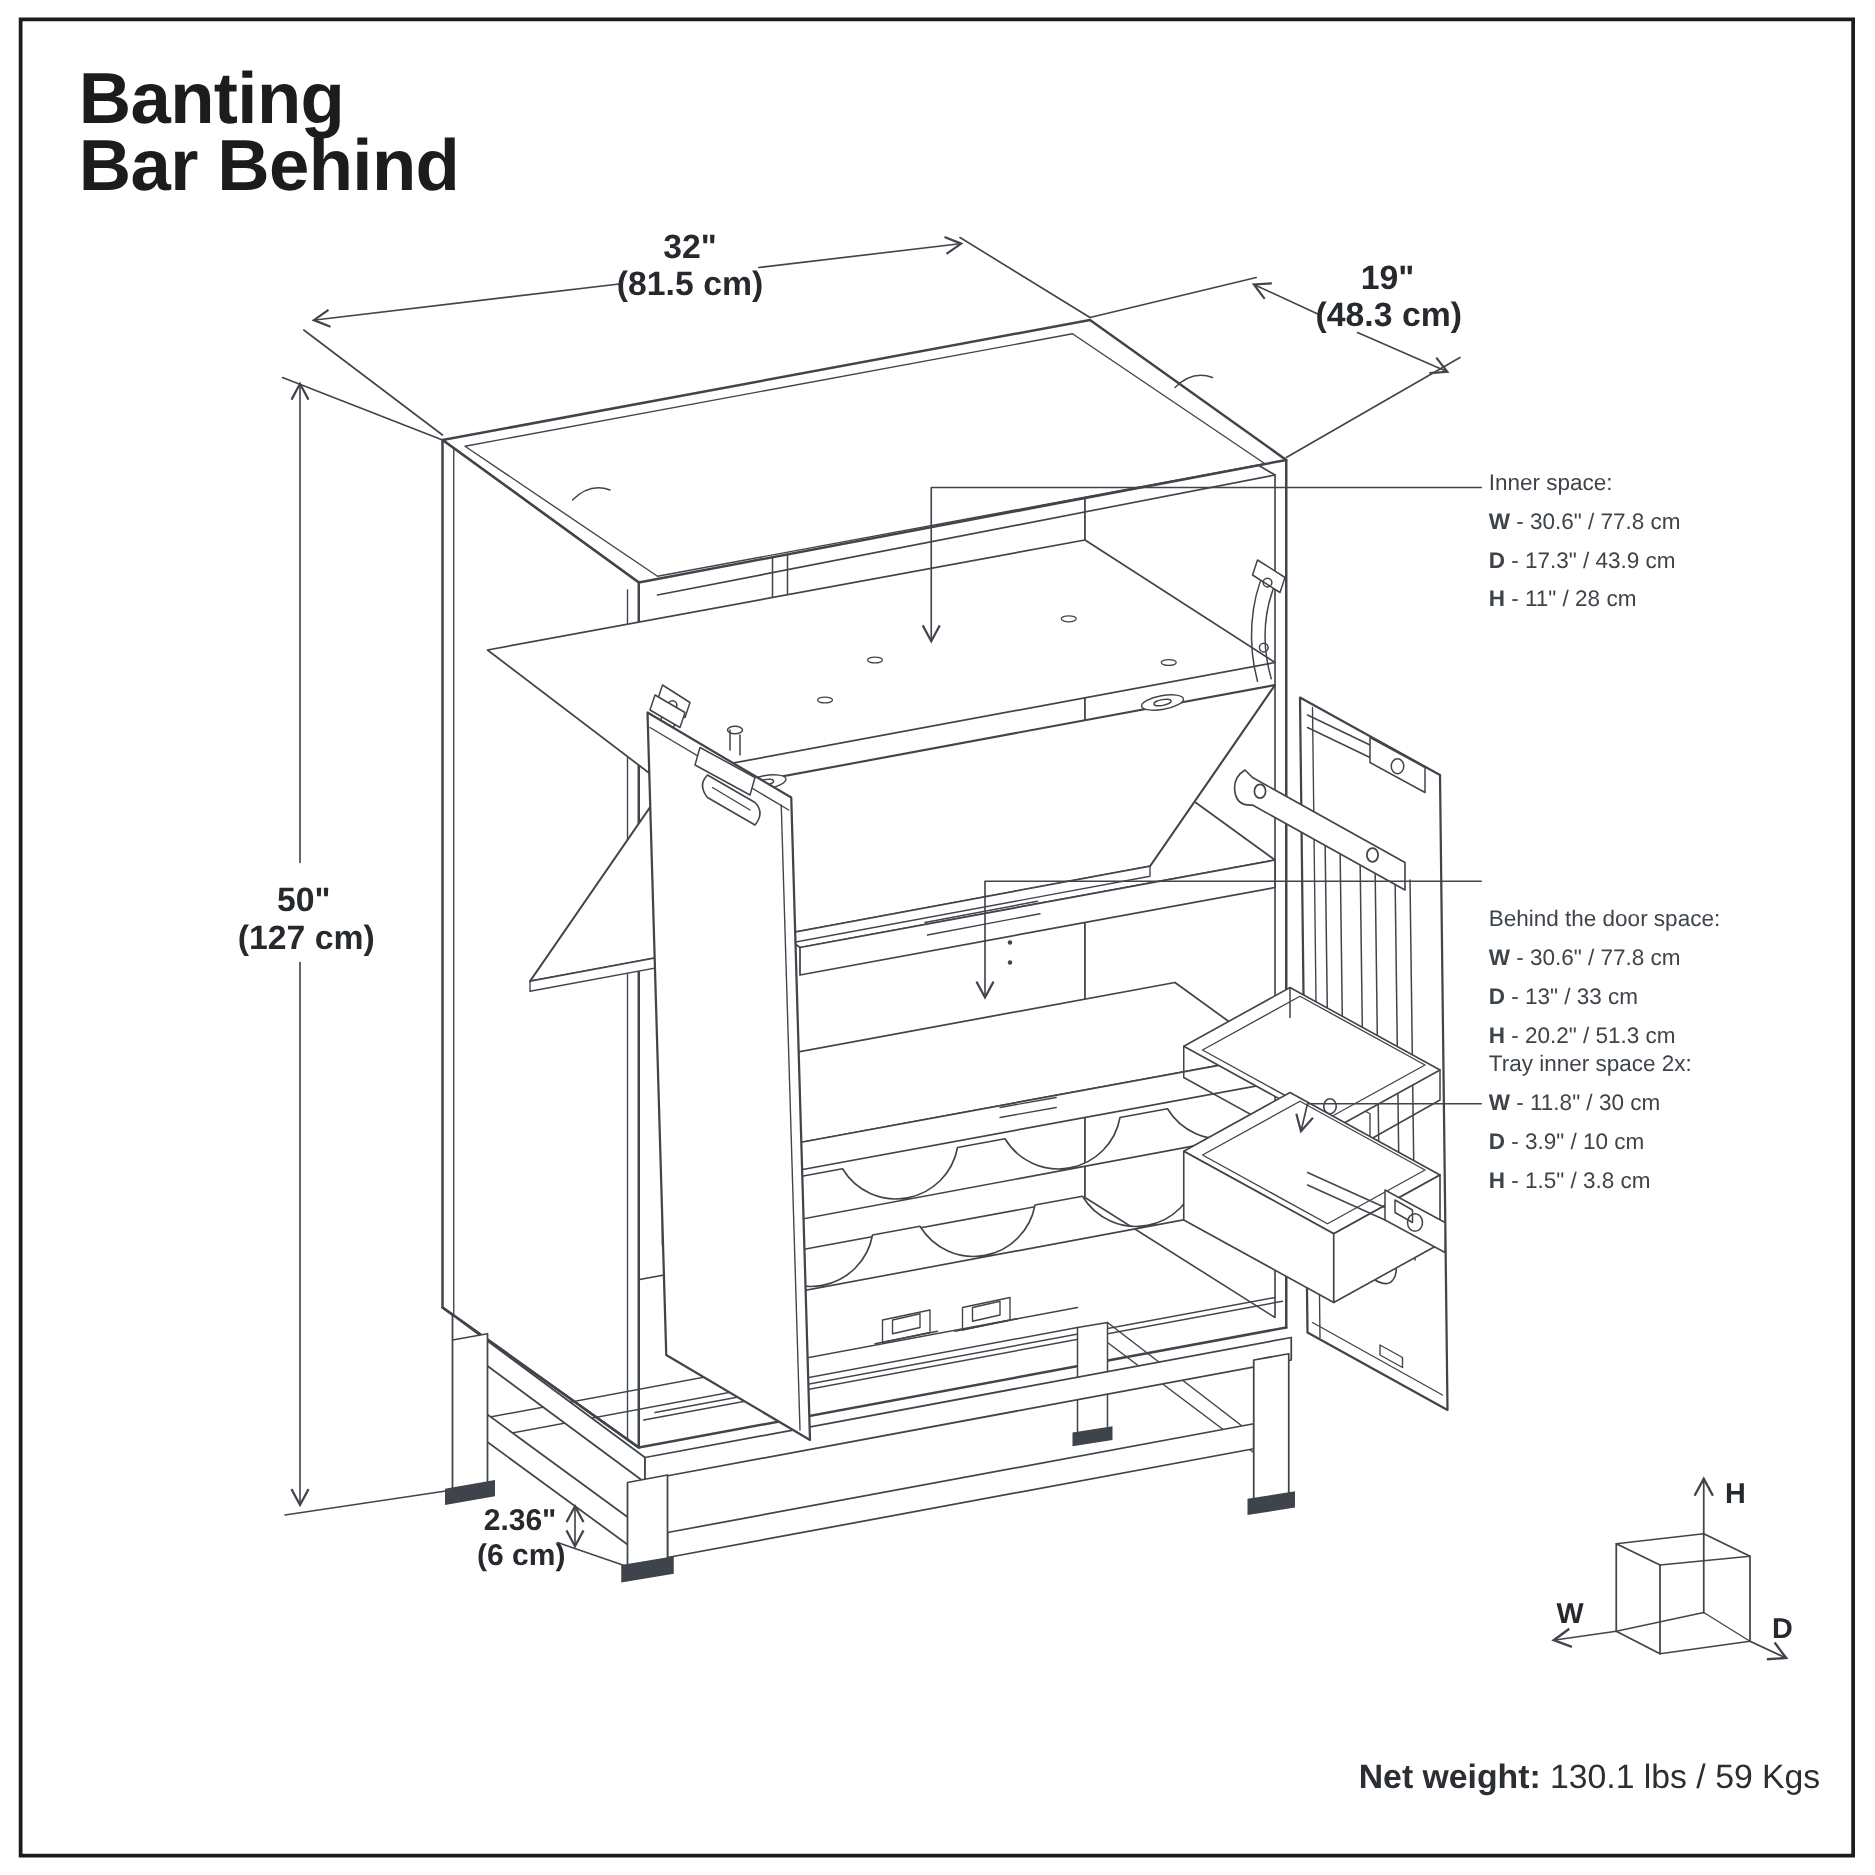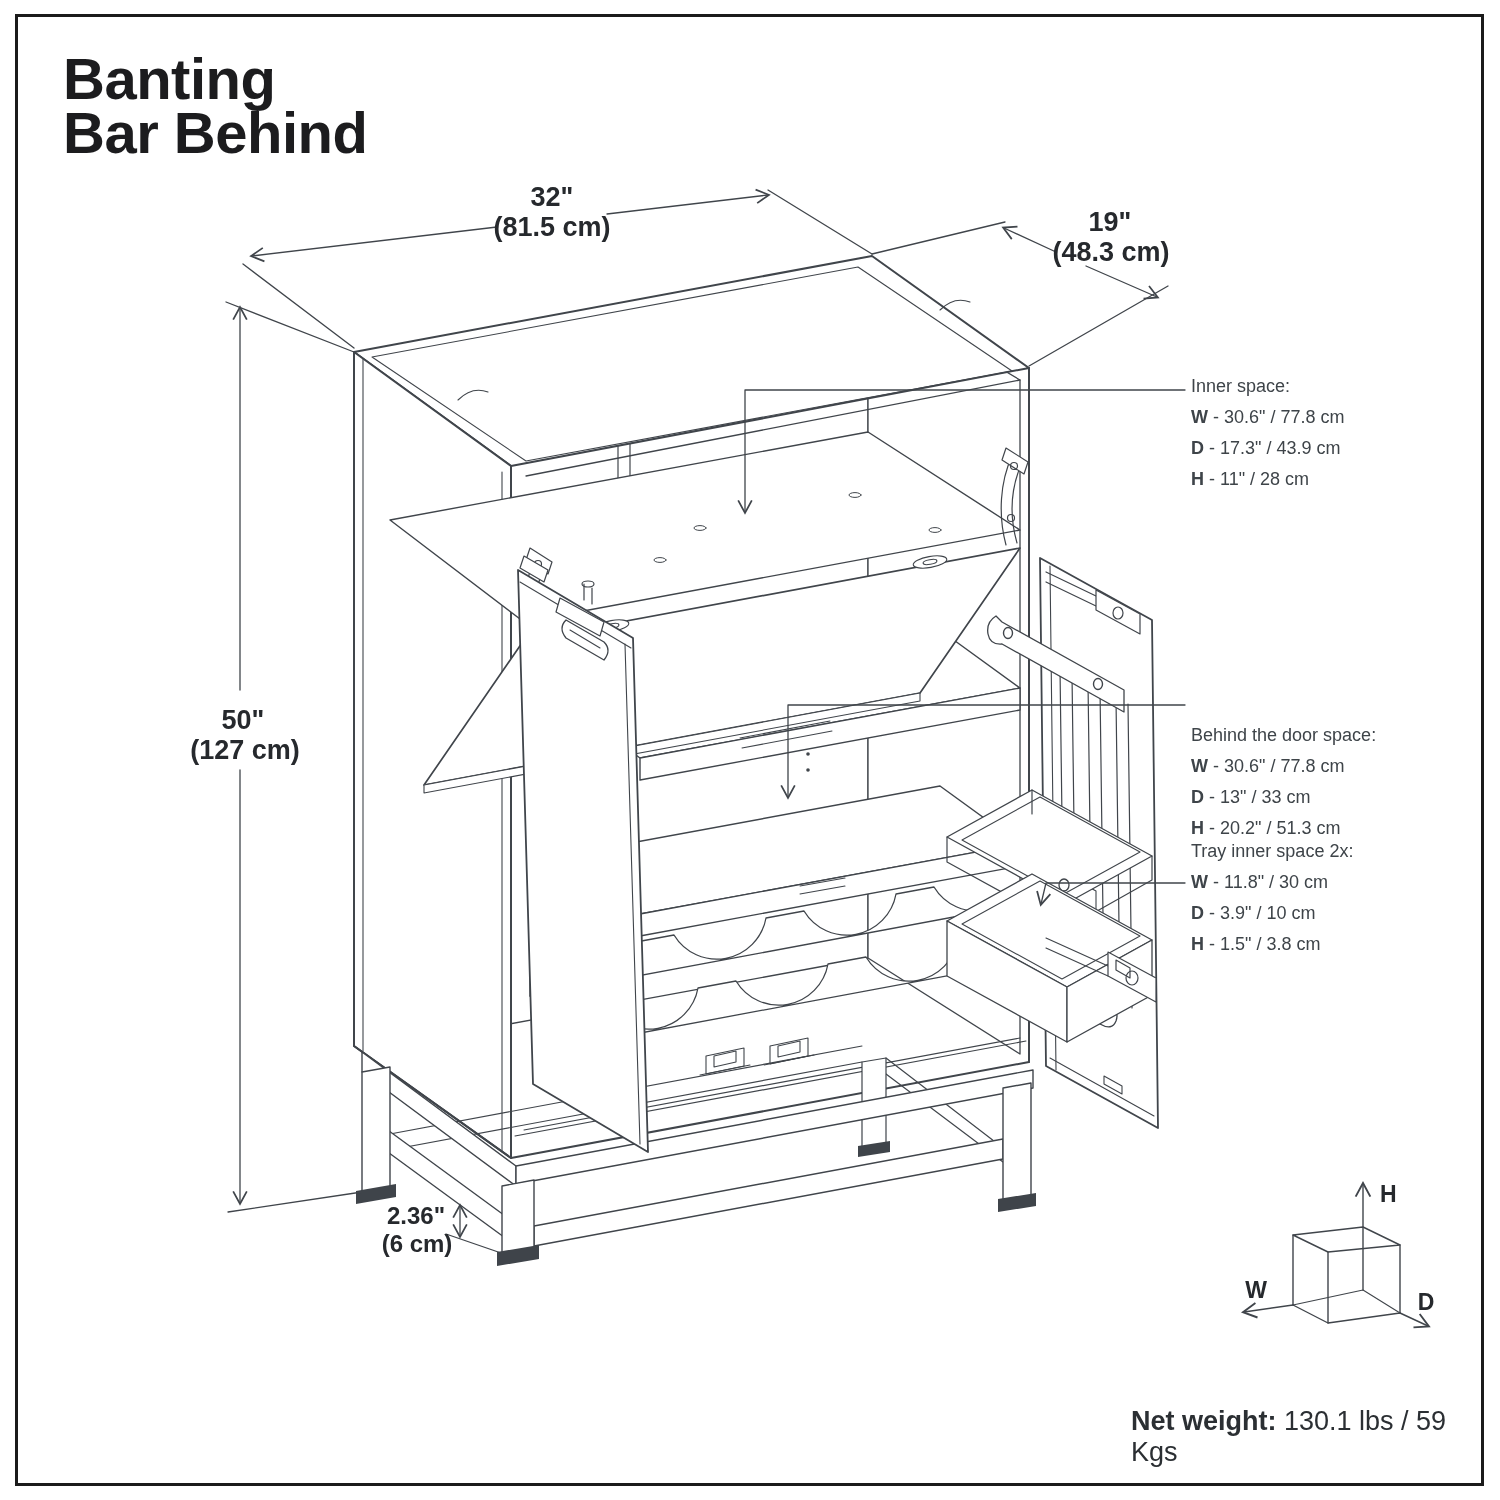--- a/index.html
+++ b/index.html
@@ -2,21 +2,21 @@
 <html><head>
 <meta charset="utf-8">
 <style>
   html,body{margin:0;padding:0;background:#fff;}
   body{width:1500px;height:1500px;position:relative;font-family:"Liberation Sans",sans-serif;overflow:hidden;}
   .frame{position:absolute;left:15px;top:14px;right:16px;bottom:14px;border:3px solid #1b1b1b;pointer-events:none;}
   .title{position:absolute;left:63px;top:52px;font-size:58px;line-height:54px;font-weight:700;color:#1c1c1e;letter-spacing:-0.5px;}
   .ann{position:absolute;left:1191px;font-size:18px;line-height:31px;color:#3e4449;}
   .ann .k{font-weight:700;}
   .ann1{top:371px;} .ann2{top:720px;} .ann3{top:836px;}
-  .netweight{position:absolute;left:1131px;top:1406px;font-size:27px;color:#2b2f33;}
+  .netweight{position:absolute;left:1087px;top:1406px;font-size:27px;color:#2b2f33;}
   .netweight .k{font-weight:700;}
   svg{position:absolute;left:0;top:0;}
   svg text{font-family:"Liberation Sans",sans-serif;}
   .dimtxt{font-size:27px;font-weight:700;fill:#26292d;}
   .dimtxt.small{font-size:24px;}
   .cubetxt{font-size:23px;font-weight:700;fill:#26292d;}
 </style>
 </head>
 <body>
 

